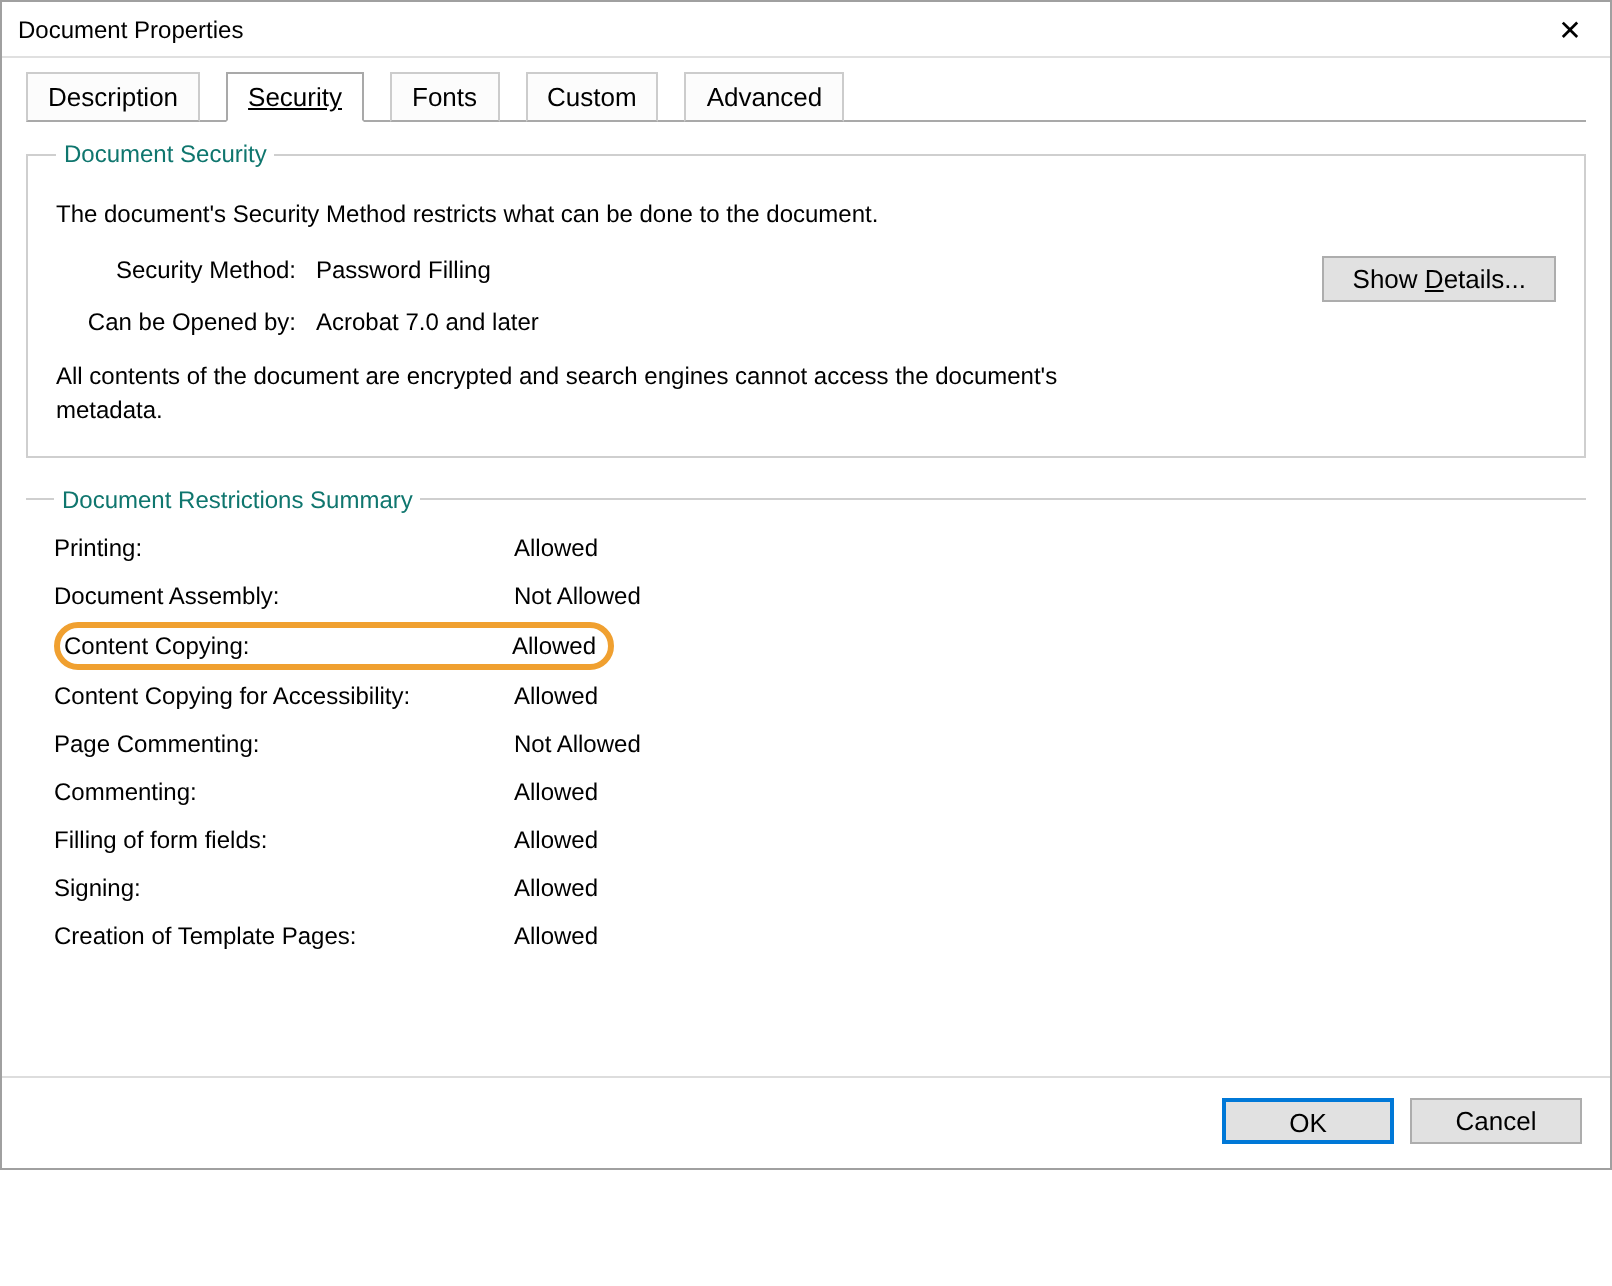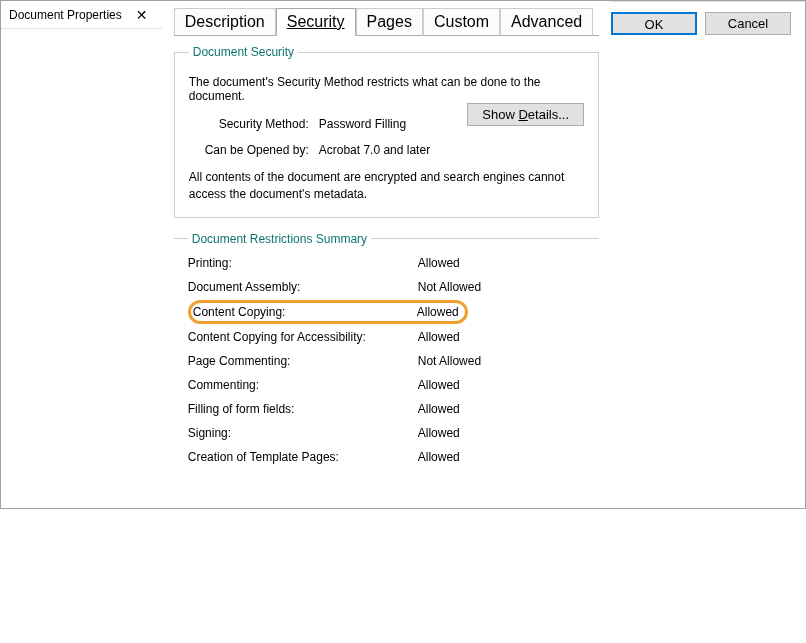--- a/index.html
+++ b/index.html
@@ -7,24 +7,25 @@
       font-family: "Segoe UI", Tahoma, sans-serif;
       font-size: 12px;
       background: #fff;
       color: #000;
       width: 806px;
       height: 643px;
       overflow: hidden;
     }
     .window {
       width: 806px;
-      height: 509px;
+      height: 585px;
       border: 1px solid #a0a0a0;
       background: #fff;
       display: flex;
+      flex-direction: column;
     }
     .titlebar {
       height: 28px;
       display: flex;
       align-items: center;
       padding: 0 0 0 8px;
       border-bottom: 1px solid #e0e0e0;
     }
     .titlebar-title { flex: 1; font-size: 12px; }
     .close-btn {
@@ -41,24 +42,24 @@
       display: flex;
       border-bottom: 1px solid #a9a9a9;
       position: relative;
       top: 1px;
     }
     .tab {
       padding: 4px 10px;
       border: 1px solid #a9a9a9;
       border-bottom: none;
       background: #f0f0f0;
-      margin-right: 0;
+      margin-right: 13px;
       position: relative;
       cursor: pointer;
-      font-size: 16px;
+      font-size: 13px;
     }
     .tab:not(.active) { background: #fcfcfc; border-color:#ccc; border-bottom:1px solid #a9a9a9; margin-bottom:-1px;}
     .tab.active {
       background: #fff;
       border-bottom: 1px solid #fff;
       z-index: 2;
       margin-bottom: -1px;
       text-decoration: underline;
     }
     .tabpanel {
@@ -139,21 +140,21 @@
 <div class="window">
   <div class="titlebar">
     <div class="titlebar-title">Document Properties</div>
     <div class="close-btn">✕</div>
   </div>
 
   <div class="content">
     <div class="tabs">
       <div class="tab">Description</div>
       <div class="tab active">Security</div>
-      <div class="tab">Pages</div>
+      <div class="tab">Fonts</div>
       <div class="tab">Custom</div>
       <div class="tab">Advanced</div>
     </div>
 
     <div class="tabpanel">
 
       <fieldset class="group">
         <legend>Document Security</legend>
         <div class="desc-line">The document's Security Method restricts what can be done to the document.</div>
 

